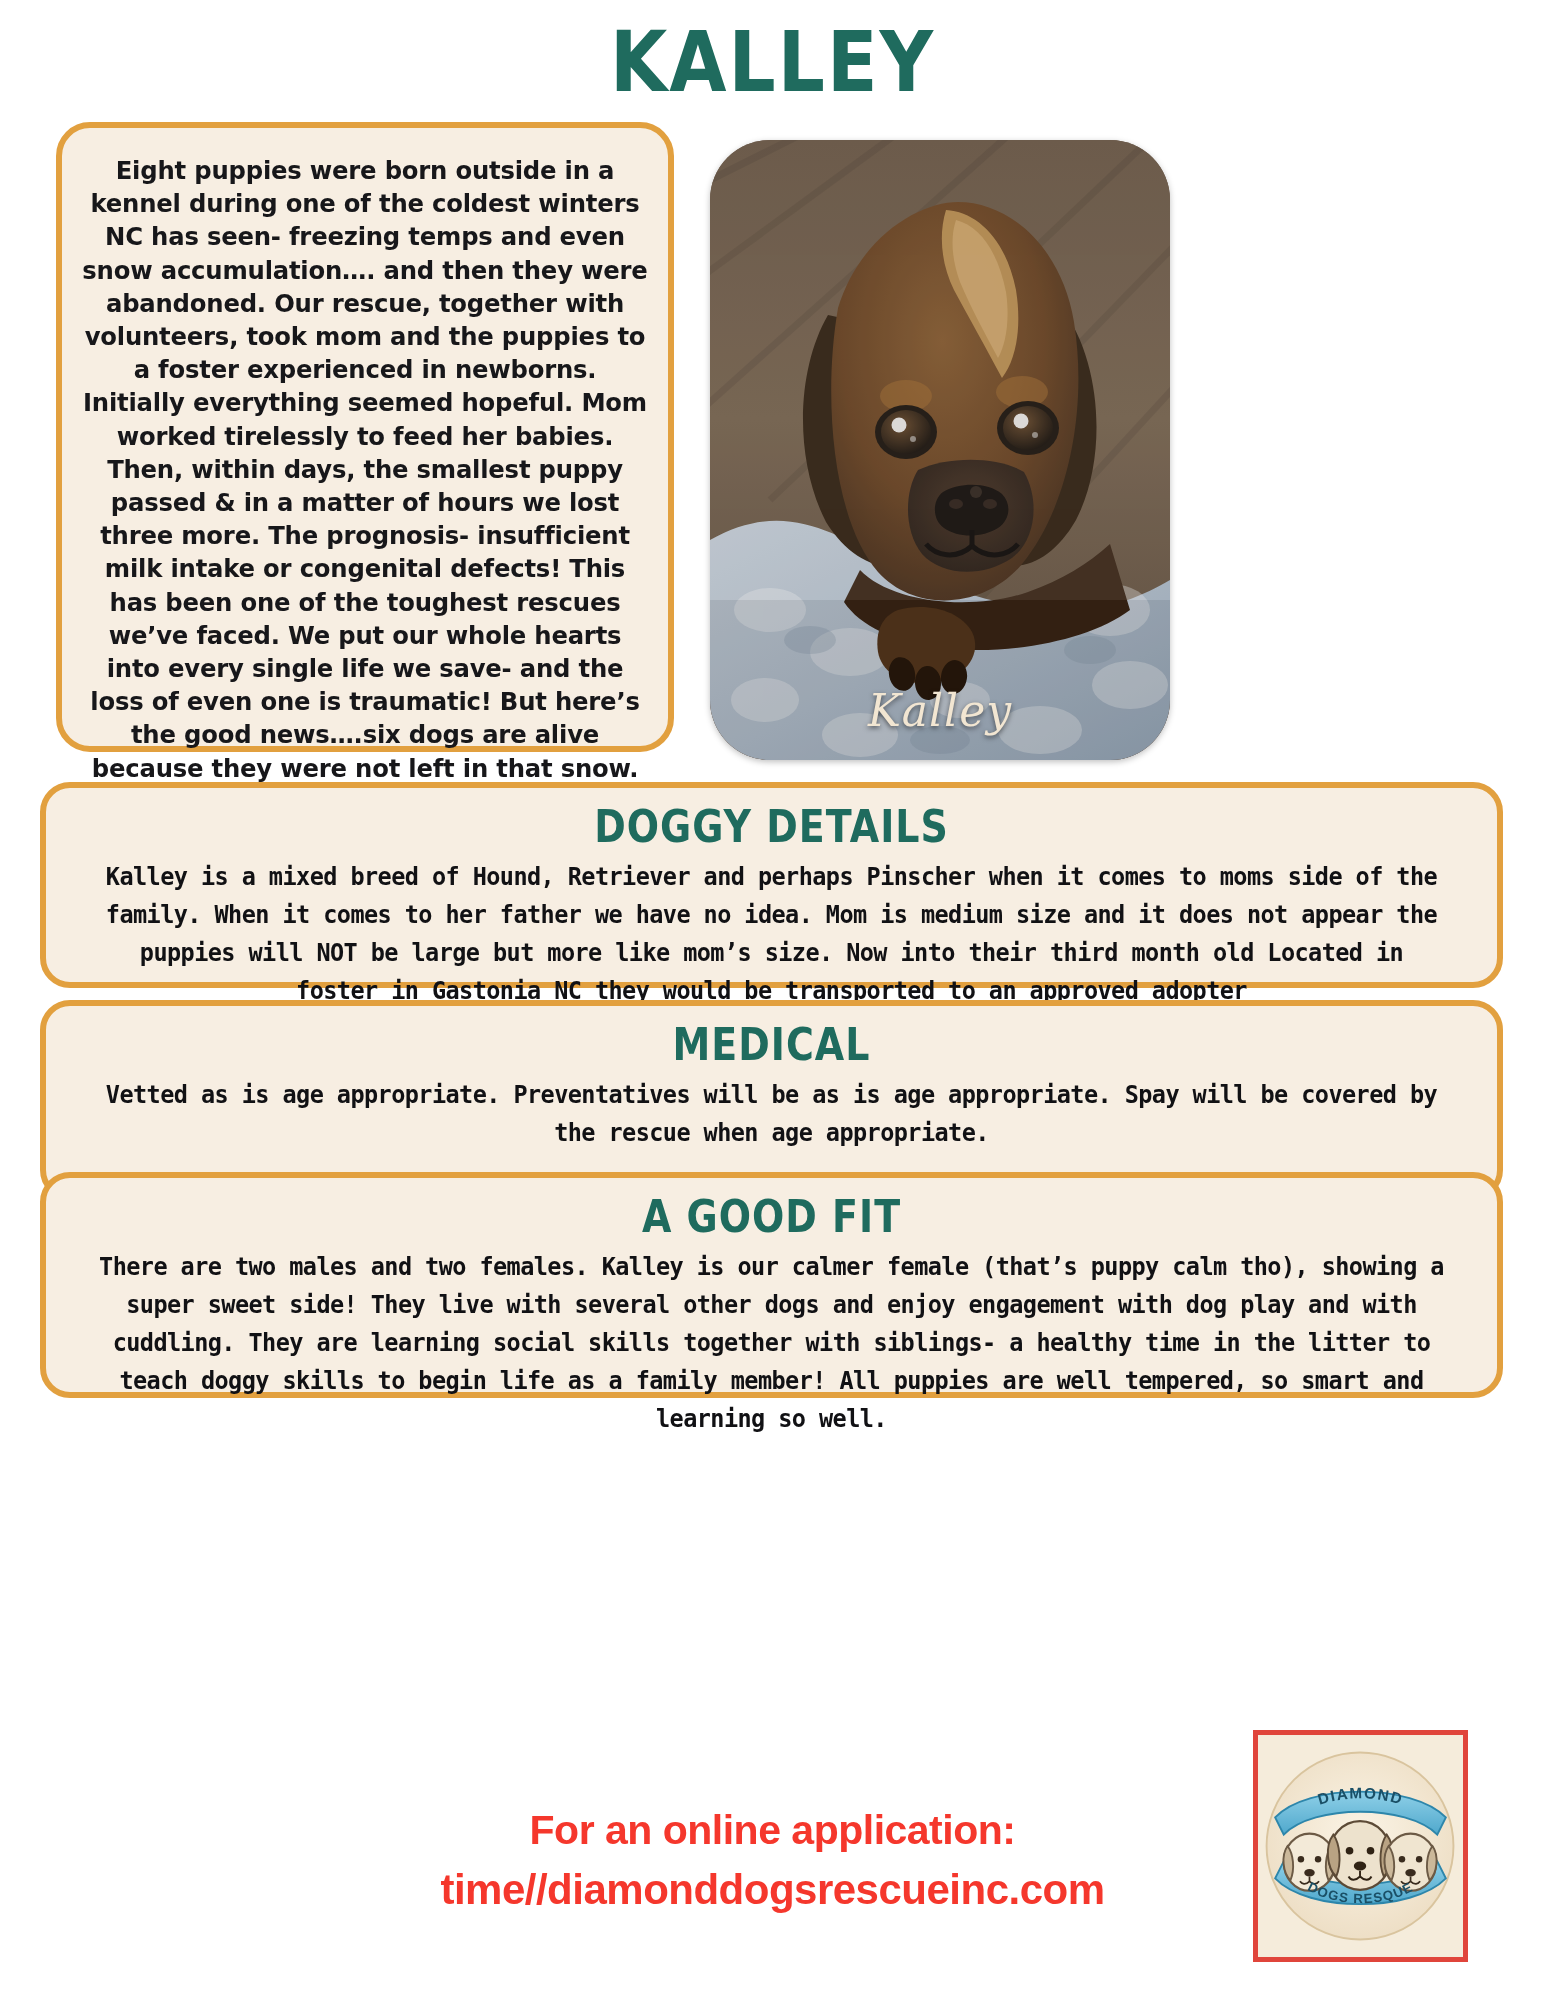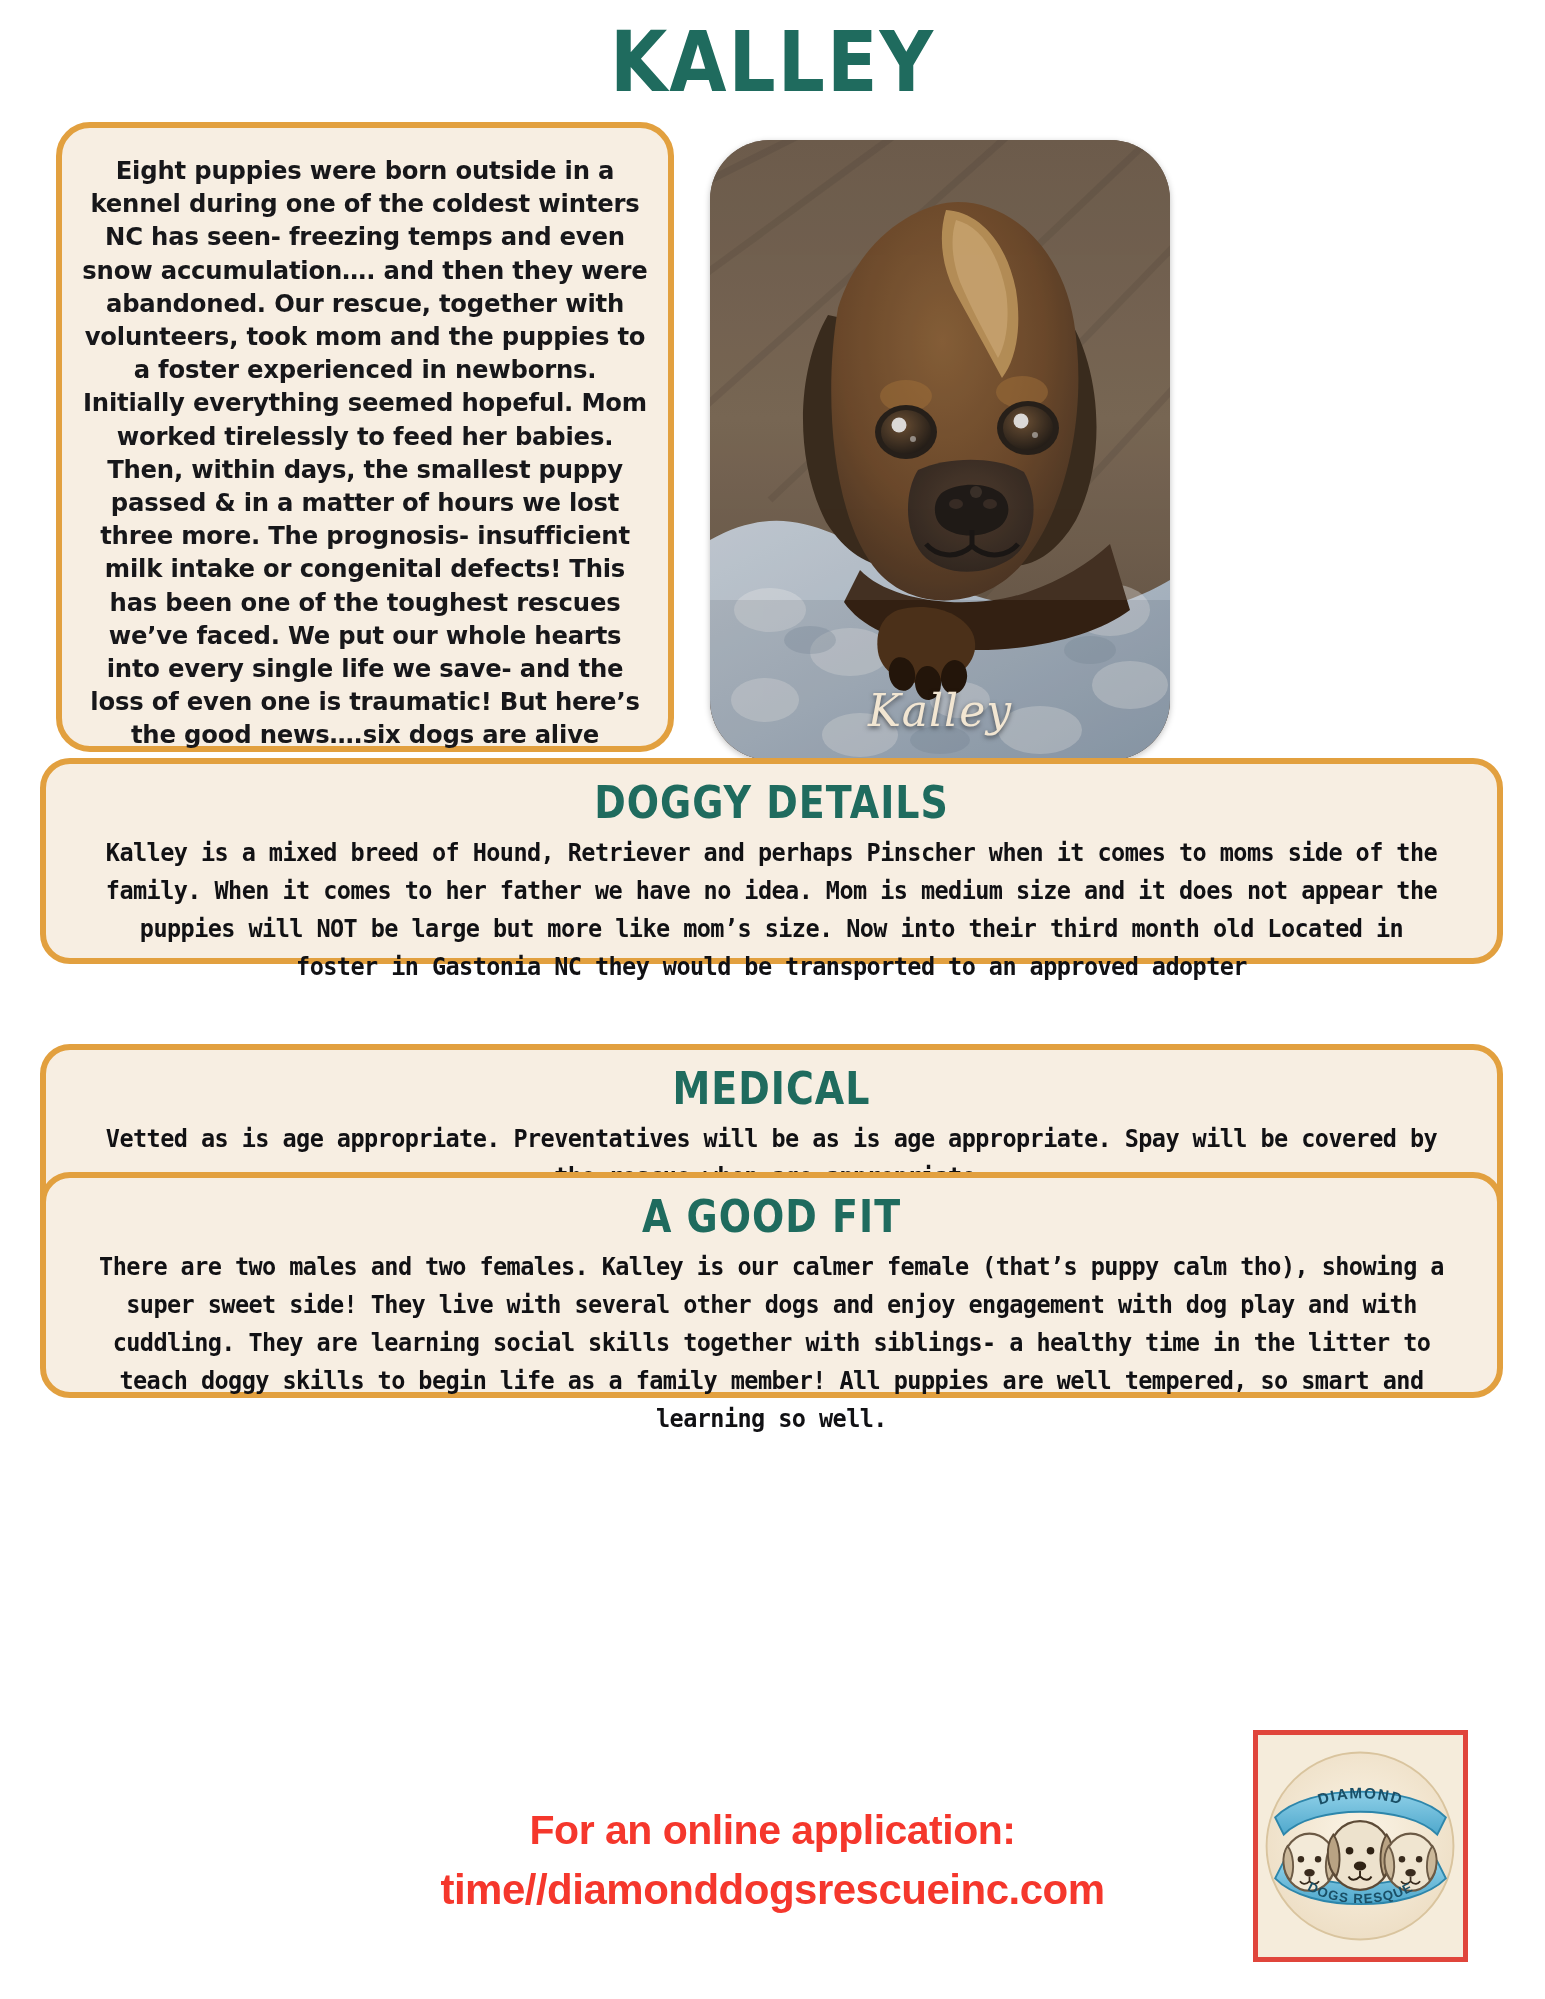--- a/index.html
+++ b/index.html
@@ -68,22 +68,22 @@
     font-style:italic;
     font-size:44px;
     color:#f2e6d2;
     text-shadow:0 2px 5px rgba(0,0,0,.55);
     letter-spacing:1px;
     pointer-events:none;
   }
 
   
   .sec-panel{left:40px;width:1463px;}
-  .sec1{top:758px;height:206px;}
-  .sec2{top:1044px;height:200px;}
+  .sec1{top:782px;height:206px;}
+  .sec2{top:1000px;height:200px;}
   .sec3{top:1172px;height:226px;}
 
   .sec-head{
     text-align:center;
     font-family:"DejaVu Sans",sans-serif;
     font-weight:bold;
     color:#1f6b5e;
     font-size:38px;
     letter-spacing:1px;
     transform:scaleY(1.15);

